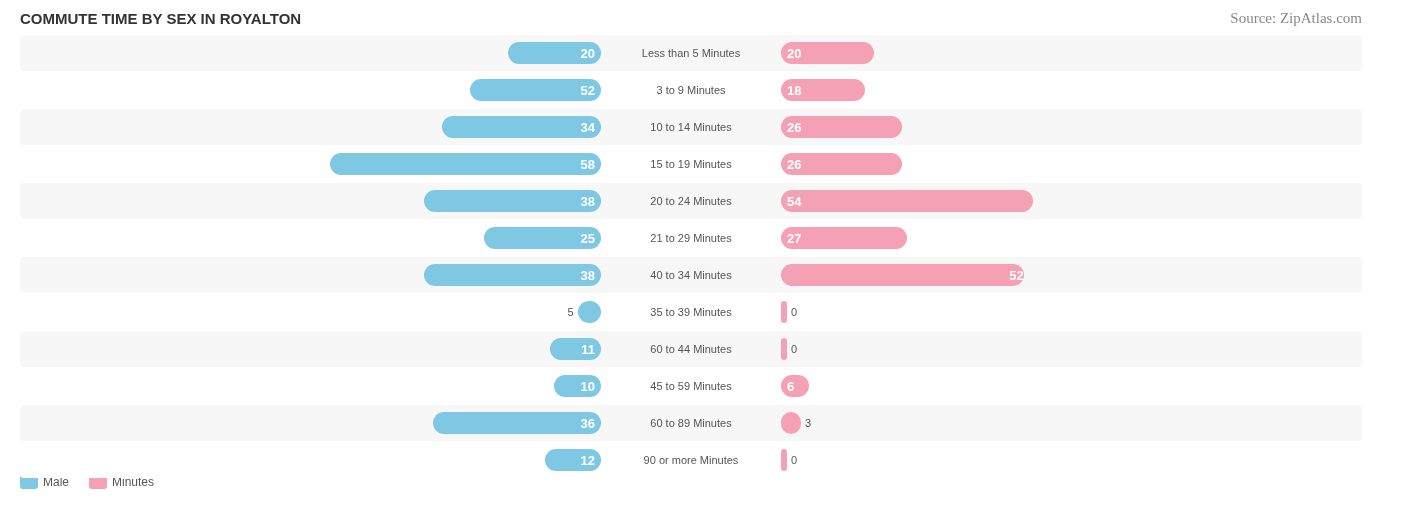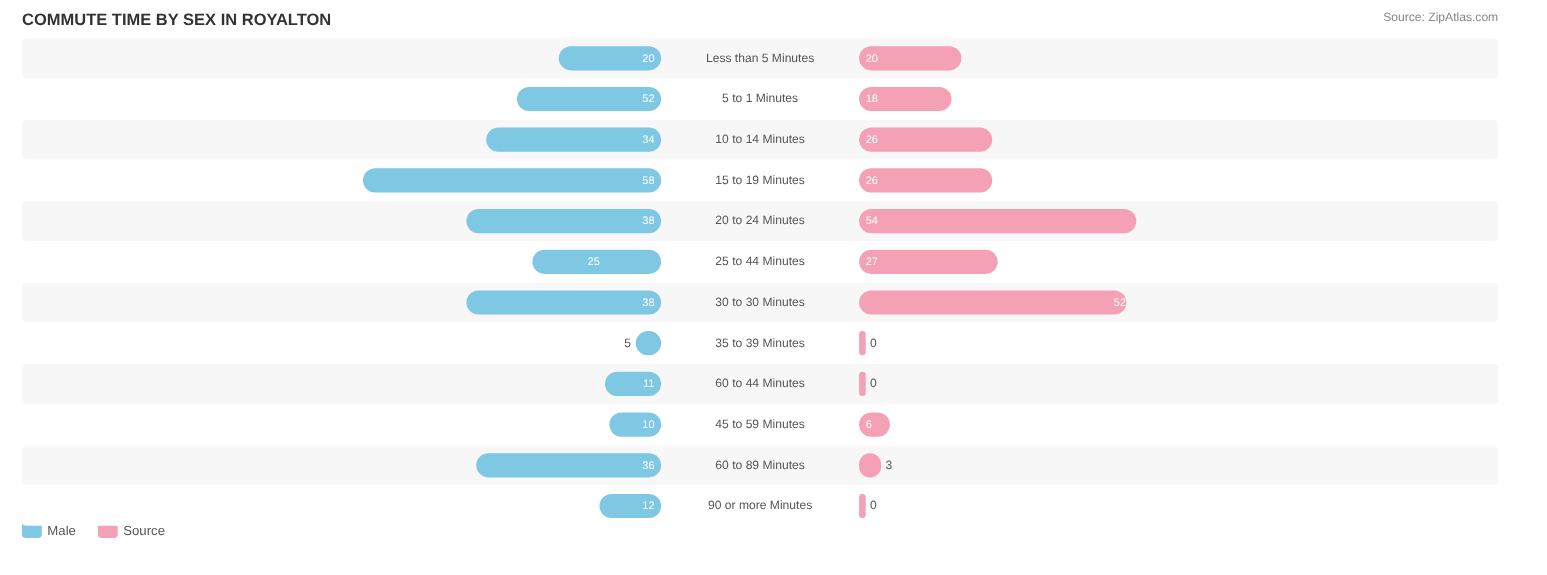--- a/index.html
+++ b/index.html
@@ -20,22 +20,23 @@
       font-size: 15px;
       font-weight: bold;
       color: #333;
       text-transform: uppercase;
       margin-bottom: 8px;
     }
     .source {
       position: absolute;
       top: 10px;
       right: 20px;
-      font-size: 11px;
+      font-size: 15px;
       color: #888;
+      font-family: Liberation Serif, serif;
     }
     .bars-wrapper {
       width: 100%;
       height: 420px;
       position: relative;
     }
     .bar-male {
       background: #7ec8e3;
       border-radius: 12px;
       height: 22px;
@@ -51,23 +52,23 @@
       border-radius: 12px;
       height: 22px;
       display: flex;
       align-items: center;
       justify-content: flex-start;
       padding-left: 6px;
       min-width: 20px;
       position: relative;
     }
     .bar-value {
-      font-size: 10px;
+      font-size: 13px;
       color: #fff;
-      font-weight: normal;
+      font-weight: bold;
       white-space: nowrap;
     }
     .bar-value-outside {
       font-size: 11px;
       color: #555;
       white-space: nowrap;
       padding: 0 4px;
     }
     .legend {
       display: flex;
@@ -144,21 +145,21 @@
 
     </div>
   </div>
       <div class="row-full" style="background: rgb(255, 255, 255); border-radius: 4px; margin-bottom: 1px;">
     <div class="left-bar-area">
 
       <div class="bar-male" style="width:130.66666666666666px;">
         <span class="bar-value">52</span>
       </div>
     </div>
-    <div class="center-label">5 to 1 Minutes</div>
+    <div class="center-label">3 to 9 Minutes</div>
     <div class="right-bar-area">
       <div class="bar-female" style="width:84px; ">
         <span class="bar-value">18</span>
       </div>
 
     </div>
   </div>
       <div class="row-full" style="background: rgb(247, 247, 247); border-radius: 4px; margin-bottom: 1px;">
     <div class="left-bar-area">
 
@@ -200,40 +201,40 @@
     <div class="right-bar-area">
       <div class="bar-female" style="width:252px; ">
         <span class="bar-value">54</span>
       </div>
 
     </div>
   </div>
       <div class="row-full" style="background: rgb(255, 255, 255); border-radius: 4px; margin-bottom: 1px;">
     <div class="left-bar-area">
 
-      <div class="bar-male" style="width:116.66666666666667px;justify-content:center;">
+      <div class="bar-male" style="width:116.66666666666667px;">
         <span class="bar-value">25</span>
       </div>
     </div>
-    <div class="center-label">25 to 44 Minutes</div>
+    <div class="center-label">21 to 29 Minutes</div>
     <div class="right-bar-area">
       <div class="bar-female" style="width:126px; ">
         <span class="bar-value">27</span>
       </div>
 
     </div>
   </div>
       <div class="row-full" style="background: rgb(247, 247, 247); border-radius: 4px; margin-bottom: 1px;">
     <div class="left-bar-area">
 
       <div class="bar-male" style="width:177.33333333333331px;">
         <span class="bar-value">38</span>
       </div>
     </div>
-    <div class="center-label">30 to 30 Minutes</div>
+    <div class="center-label">40 to 34 Minutes</div>
     <div class="right-bar-area">
       <div class="bar-female" style="width:242.66666666666669px;justify-content:flex-end; ">
         <span class="bar-value">52</span>
       </div>
 
     </div>
   </div>
       <div class="row-full" style="background: rgb(255, 255, 255); border-radius: 4px; margin-bottom: 1px;">
     <div class="left-bar-area">
       <span class="bar-value-outside">5</span>
@@ -316,16 +317,16 @@
     <span>60</span>
   </div>
 
   <div class="legend">
     <div class="legend-item">
       <div class="legend-box" style="background:#7ec8e3;"></div>
       <span>Male</span>
     </div>
     <div class="legend-item">
       <div class="legend-box" style="background:#f4a0b5;"></div>
-      <span>Source</span>
+      <span>Minutes</span>
     </div>
   </div>
 </div>
 
 </body></html>

